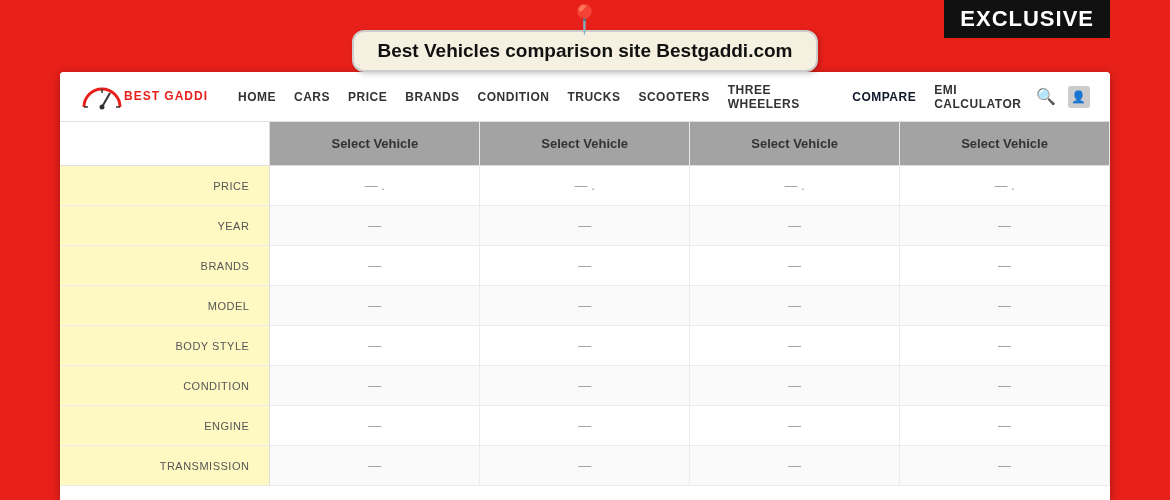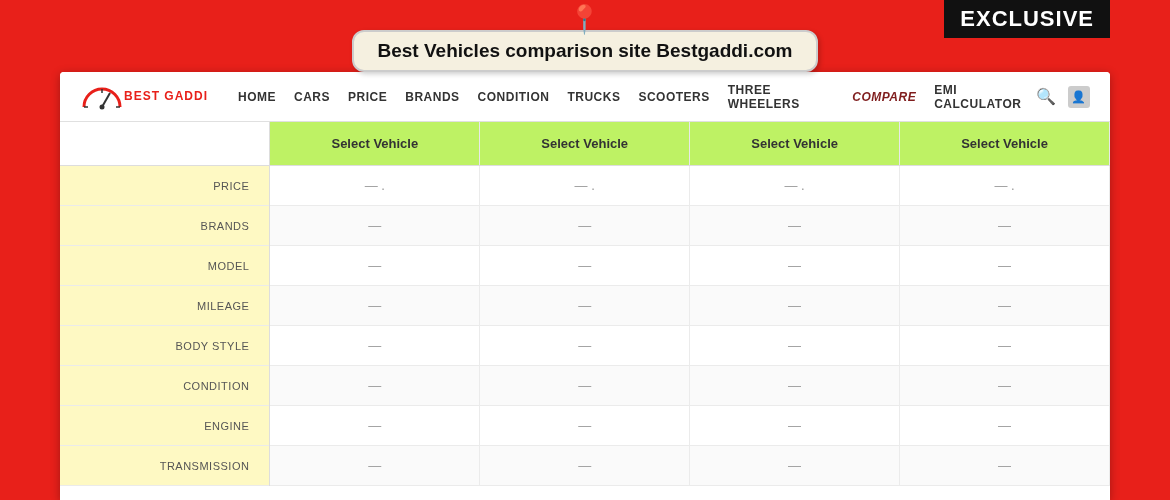--- a/index.html
+++ b/index.html
@@ -128,22 +128,21 @@
     .nav-link {
       font-size: 12px;
       font-weight: 600;
       color: #333;
       text-decoration: none;
       letter-spacing: 0.5px;
       cursor: pointer;
     }
 
     .nav-link.active {
-      color: #7f1d1d;
-      font-style: italic;
+      color: #0f172a;
     }
 
     .nav-right {
       display: flex;
       align-items: center;
       gap: 12px;
     }
 
     .search-icon-nav {
       font-size: 16px;
@@ -170,21 +169,21 @@
       position: relative;
     }
 
     .compare-table {
       width: 100%;
       border-collapse: collapse;
       font-size: 12px;
     }
 
     .compare-table thead tr th {
-      background: #bef264;
+      background: #a3a3a3;
       padding: 14px 10px;
       text-align: center;
       font-size: 13px;
       font-weight: 600;
       color: #333;
       border-right: 1px solid #e8e8e8;
       border-bottom: 1px solid #ddd;
     }
 
     .compare-table thead tr th:first-child {
@@ -289,35 +288,35 @@
       </thead>
       <tbody id="compare-tbody">
       <tr>
             <td>PRICE</td>
             <td>— .</td>
             <td>— .</td>
             <td>— .</td>
             <td>— .</td>
           </tr>
           <tr>
+            <td>YEAR</td>
+            <td>—</td>
+            <td>—</td>
+            <td>—</td>
+            <td>—</td>
+          </tr>
+          <tr>
             <td>BRANDS</td>
             <td>—</td>
             <td>—</td>
             <td>—</td>
             <td>—</td>
           </tr>
           <tr>
             <td>MODEL</td>
-            <td>—</td>
-            <td>—</td>
-            <td>—</td>
-            <td>—</td>
-          </tr>
-          <tr>
-            <td>MILEAGE</td>
             <td>—</td>
             <td>—</td>
             <td>—</td>
             <td>—</td>
           </tr>
           <tr>
             <td>BODY STYLE</td>
             <td>—</td>
             <td>—</td>
             <td>—</td>

